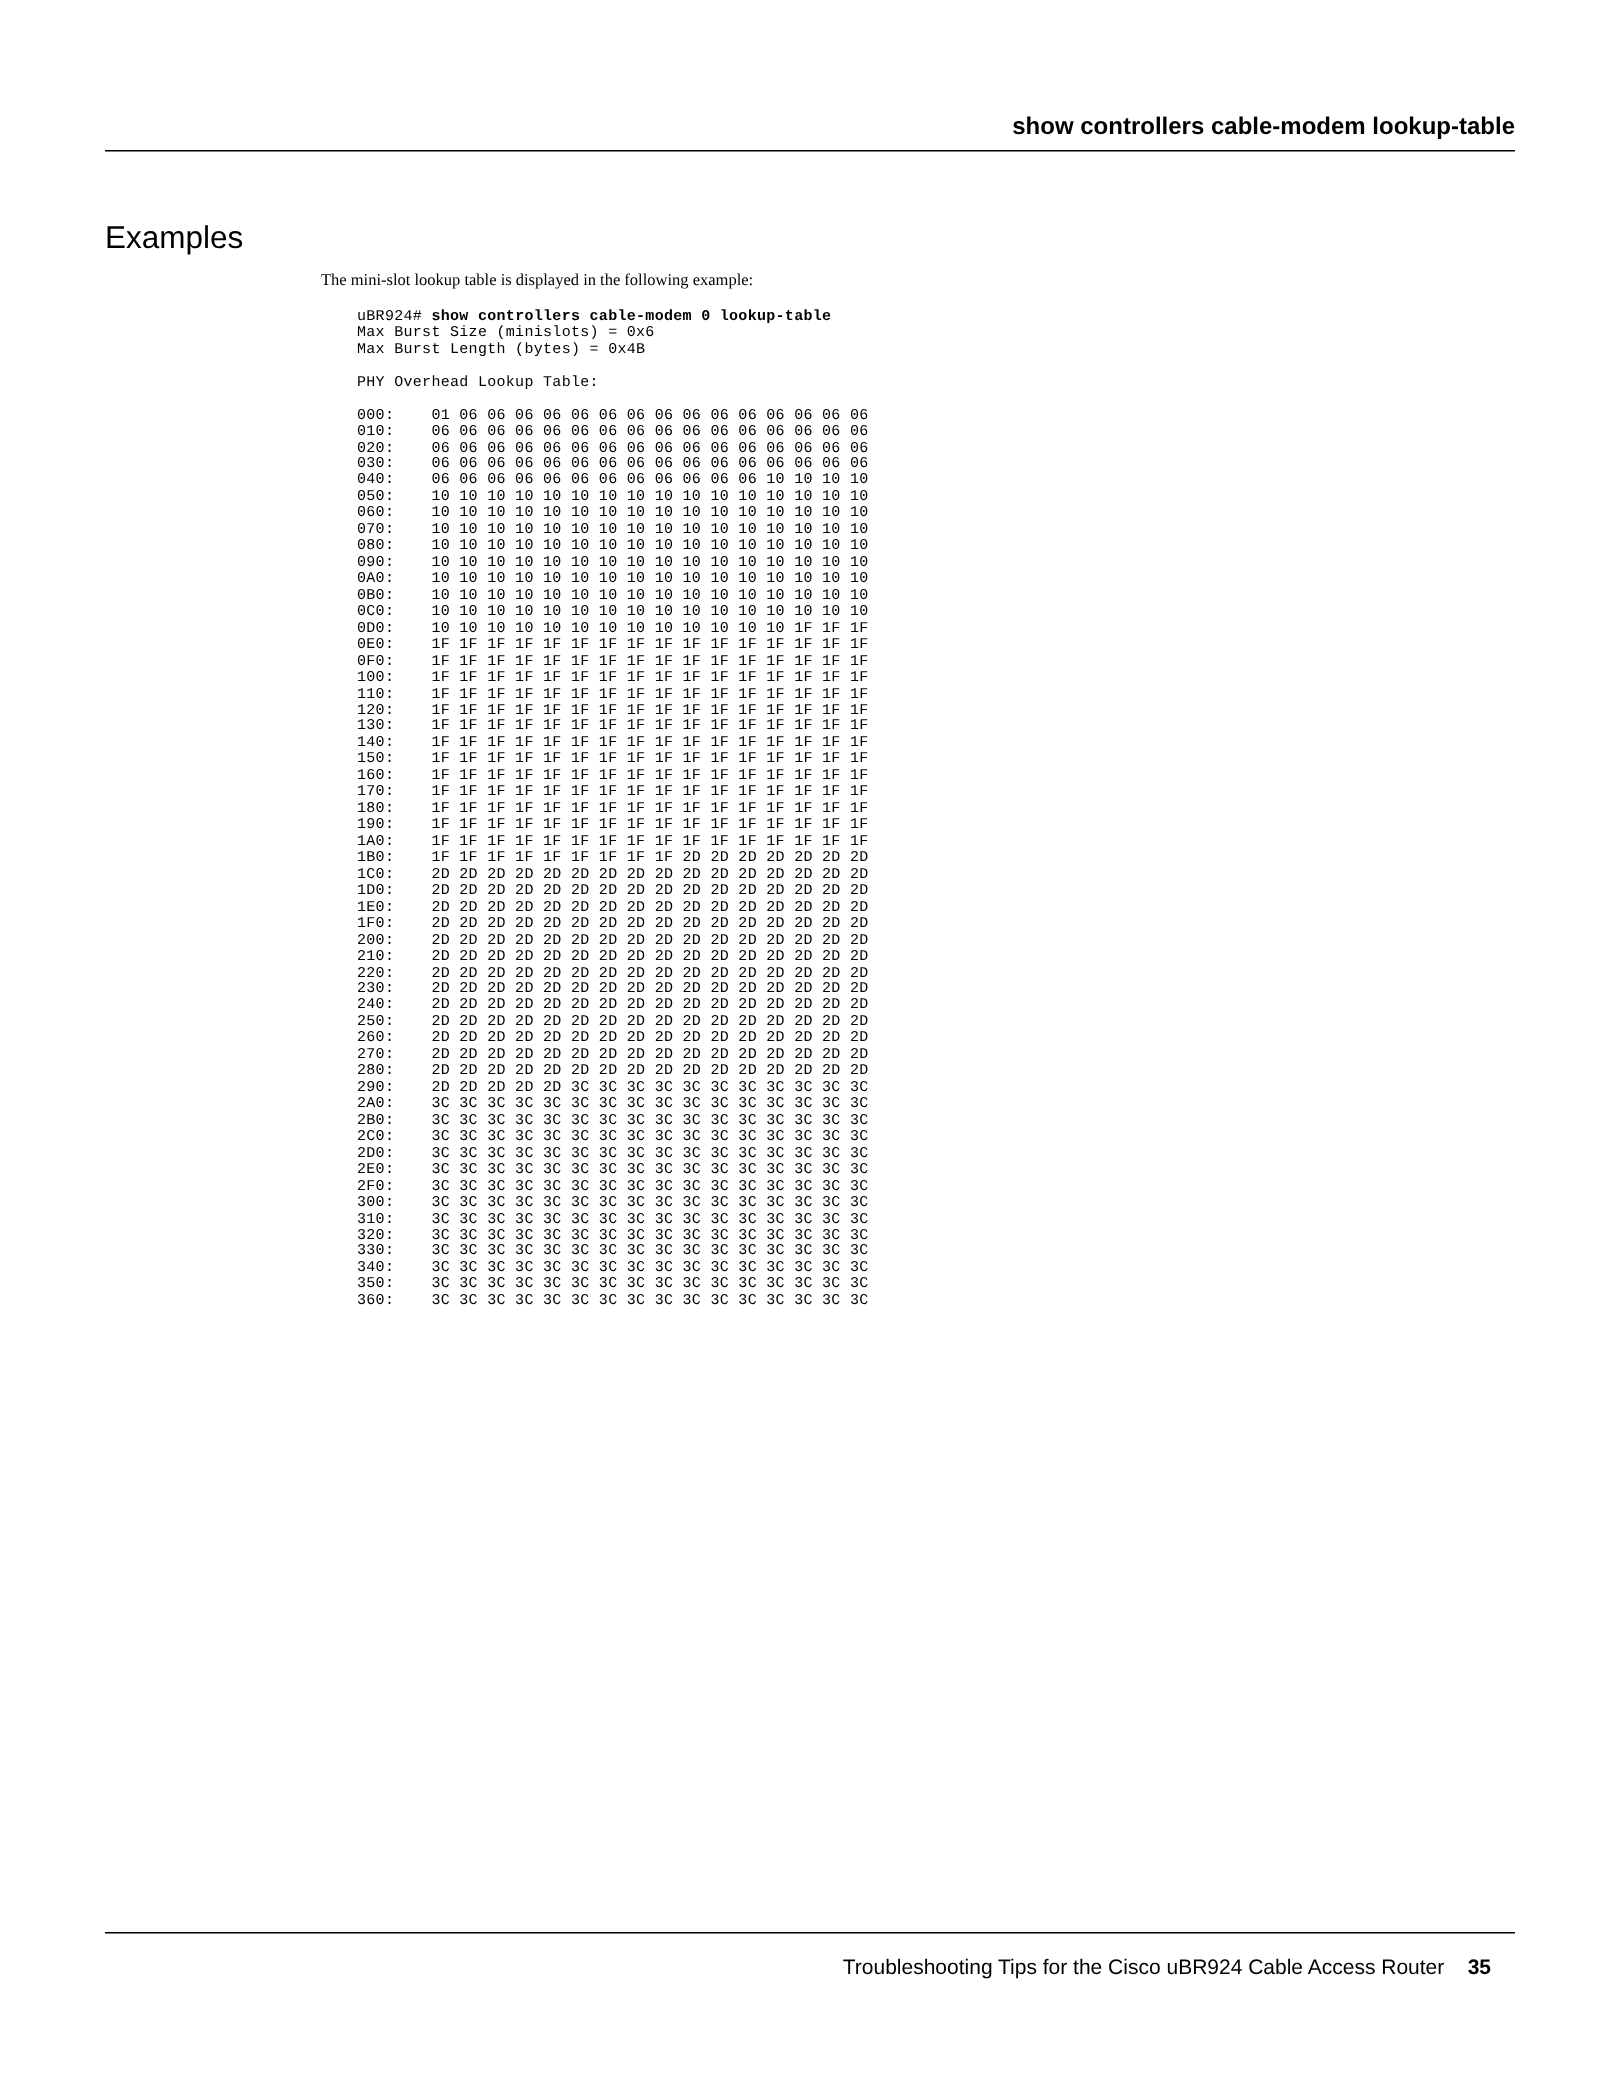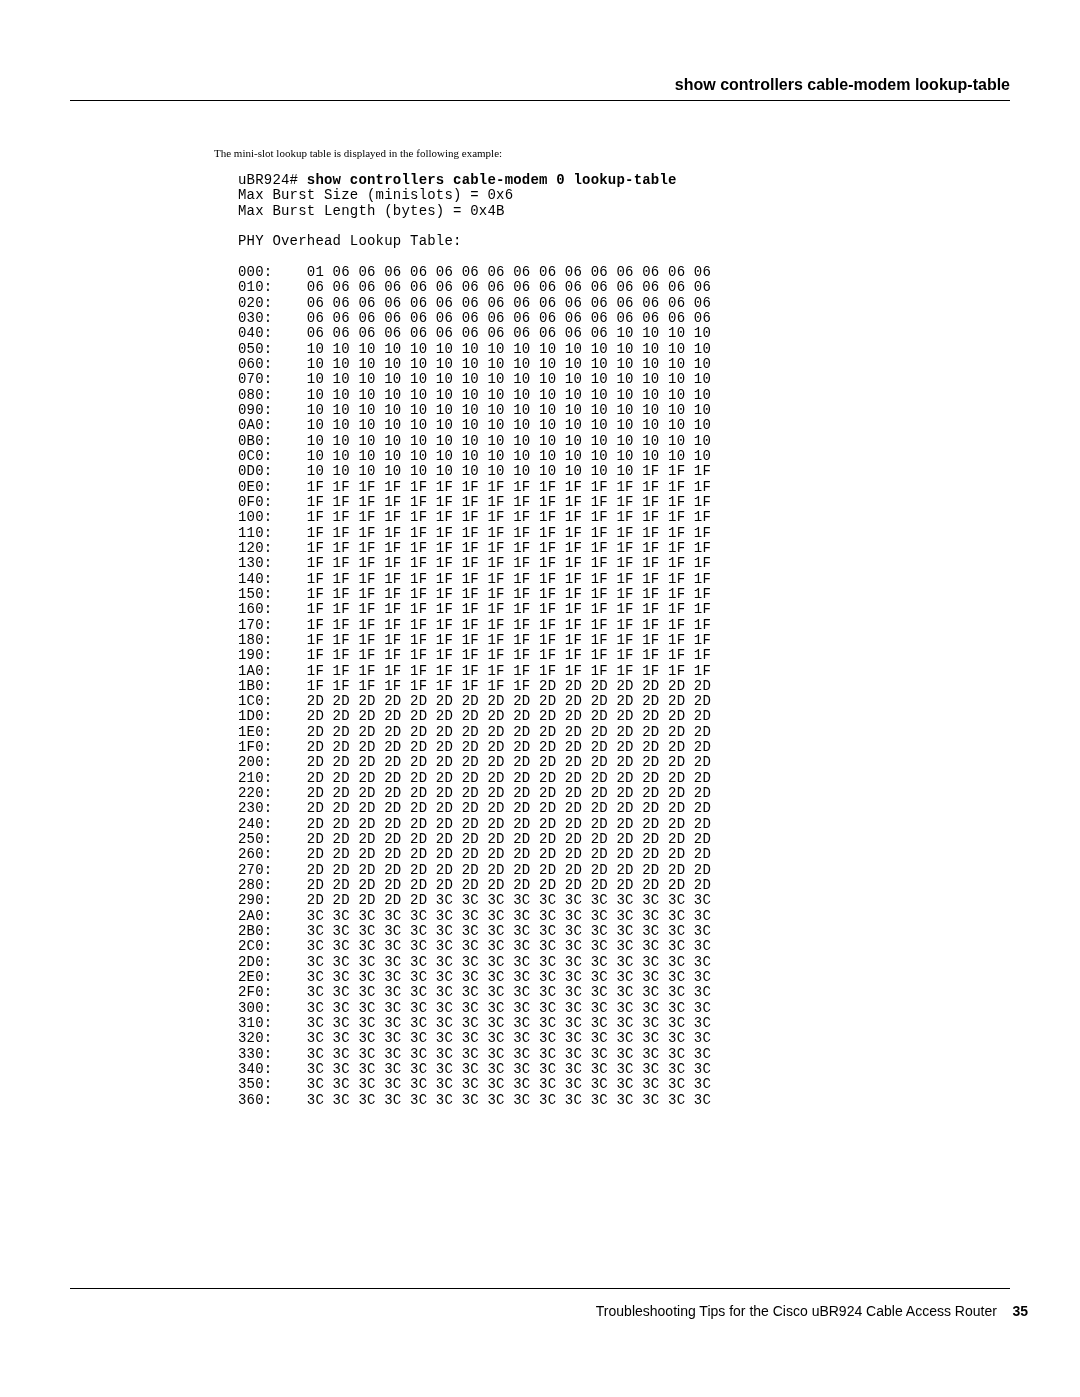--- a/index.html
+++ b/index.html
@@ -41,31 +41,31 @@
   }
   .intro {
     font-family: "Times New Roman", Times, serif;
     font-size: 11px;
     margin: 0 0 14px 0;
     padding-left: 144px;
   }
   .term {
     display: block;
     font-family: "Courier New", Courier, monospace;
-    font-size: 14px;
+    font-size: 10px;
     line-height: 1.095;
     white-space: pre;
     padding-left: 168px;
     letter-spacing: 0.2px;
   }
   .term .bold { font-weight: 700; }
   .footer {
     position: absolute;
     bottom: 34px;
-    right: 52px;
+    right: 86px;
     font-family: Arial, Helvetica, sans-serif;
     font-size: 14px;
     color: #000;
   }
   .footer .pnum { font-weight: 700; }
   .foot-rule {
     position: absolute;
     left: 70px;
     right: 70px;
     bottom: 56px;
@@ -74,20 +74,21 @@
   }
 </style>
 </head>
 <body>
 
 <div class="page">
 
   <div class="running-head">show controllers cable-modem lookup-table</div>
   <hr class="head-rule">
 
+  <h2 class="section-title">Examples</h2>
 
   <p class="intro">The mini-slot lookup table is displayed in the following example:</p>
 
   <pre class="term" id="term-block"><span><span>uBR924# </span><span class="bold">show controllers cable-modem 0 lookup-table</span></span>
 <span>Max Burst Size (minislots) = 0x6</span>
 <span>Max Burst Length (bytes) = 0x4B</span>
 <span></span>
 <span>PHY Overhead Lookup Table:</span>
 <span></span>
 <span>000:    01 06 06 06 06 06 06 06 06 06 06 06 06 06 06 06</span>

